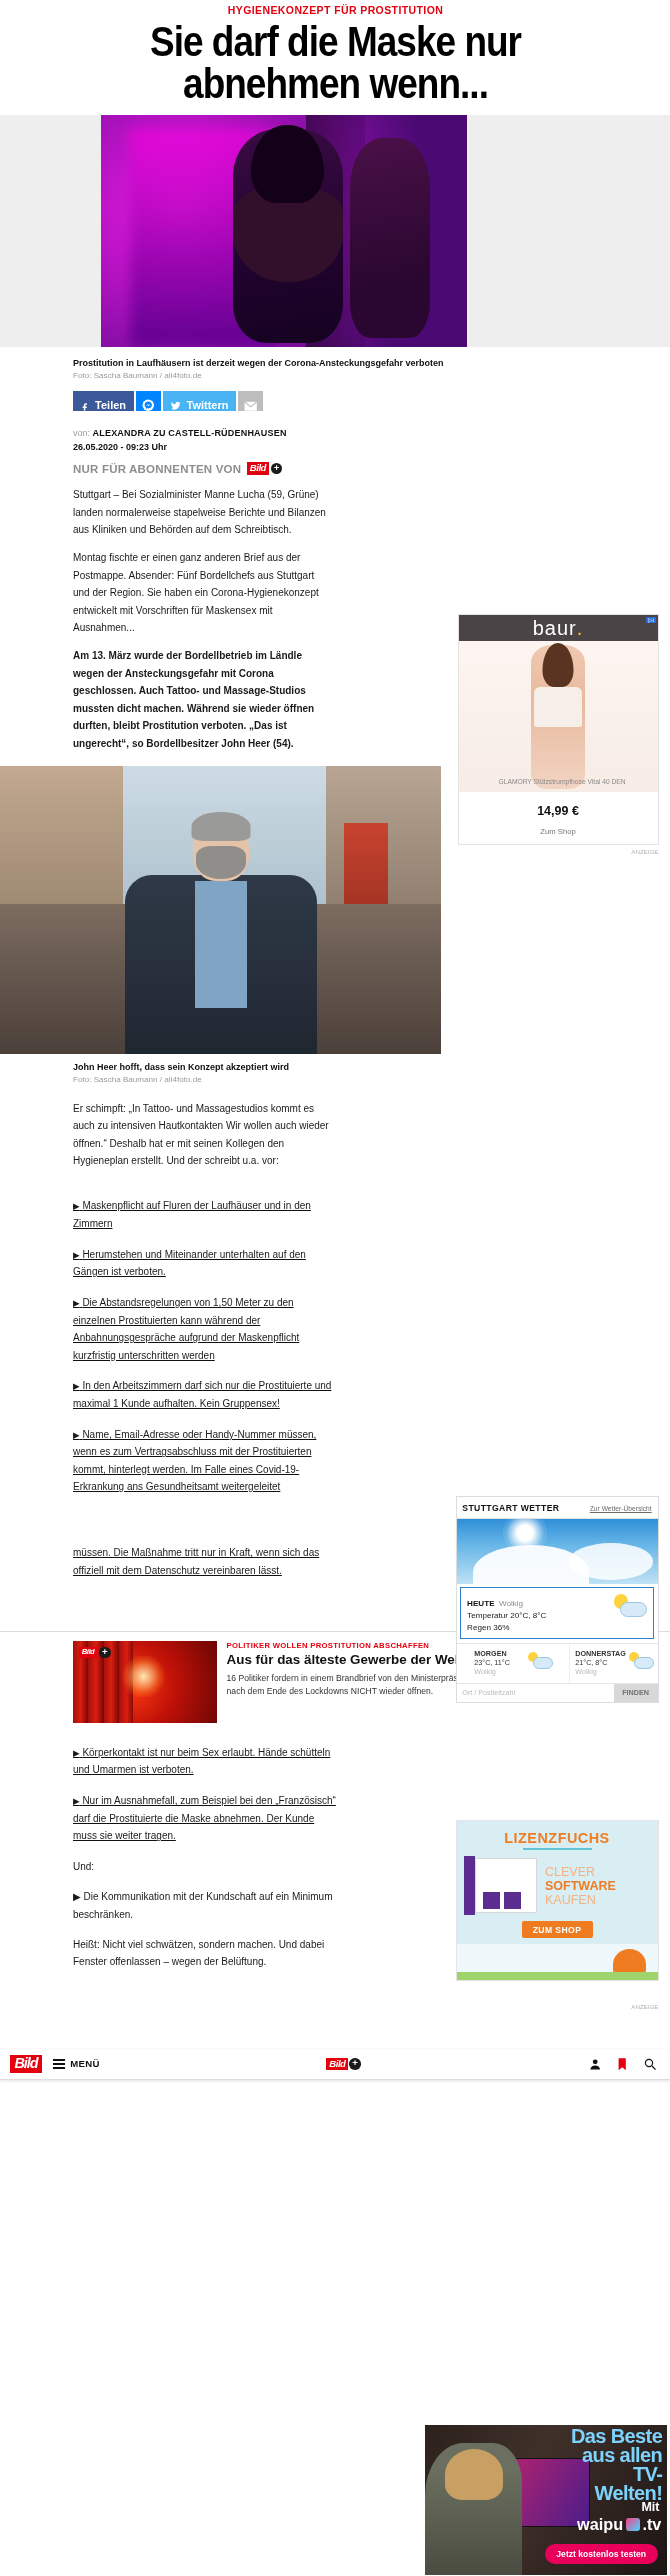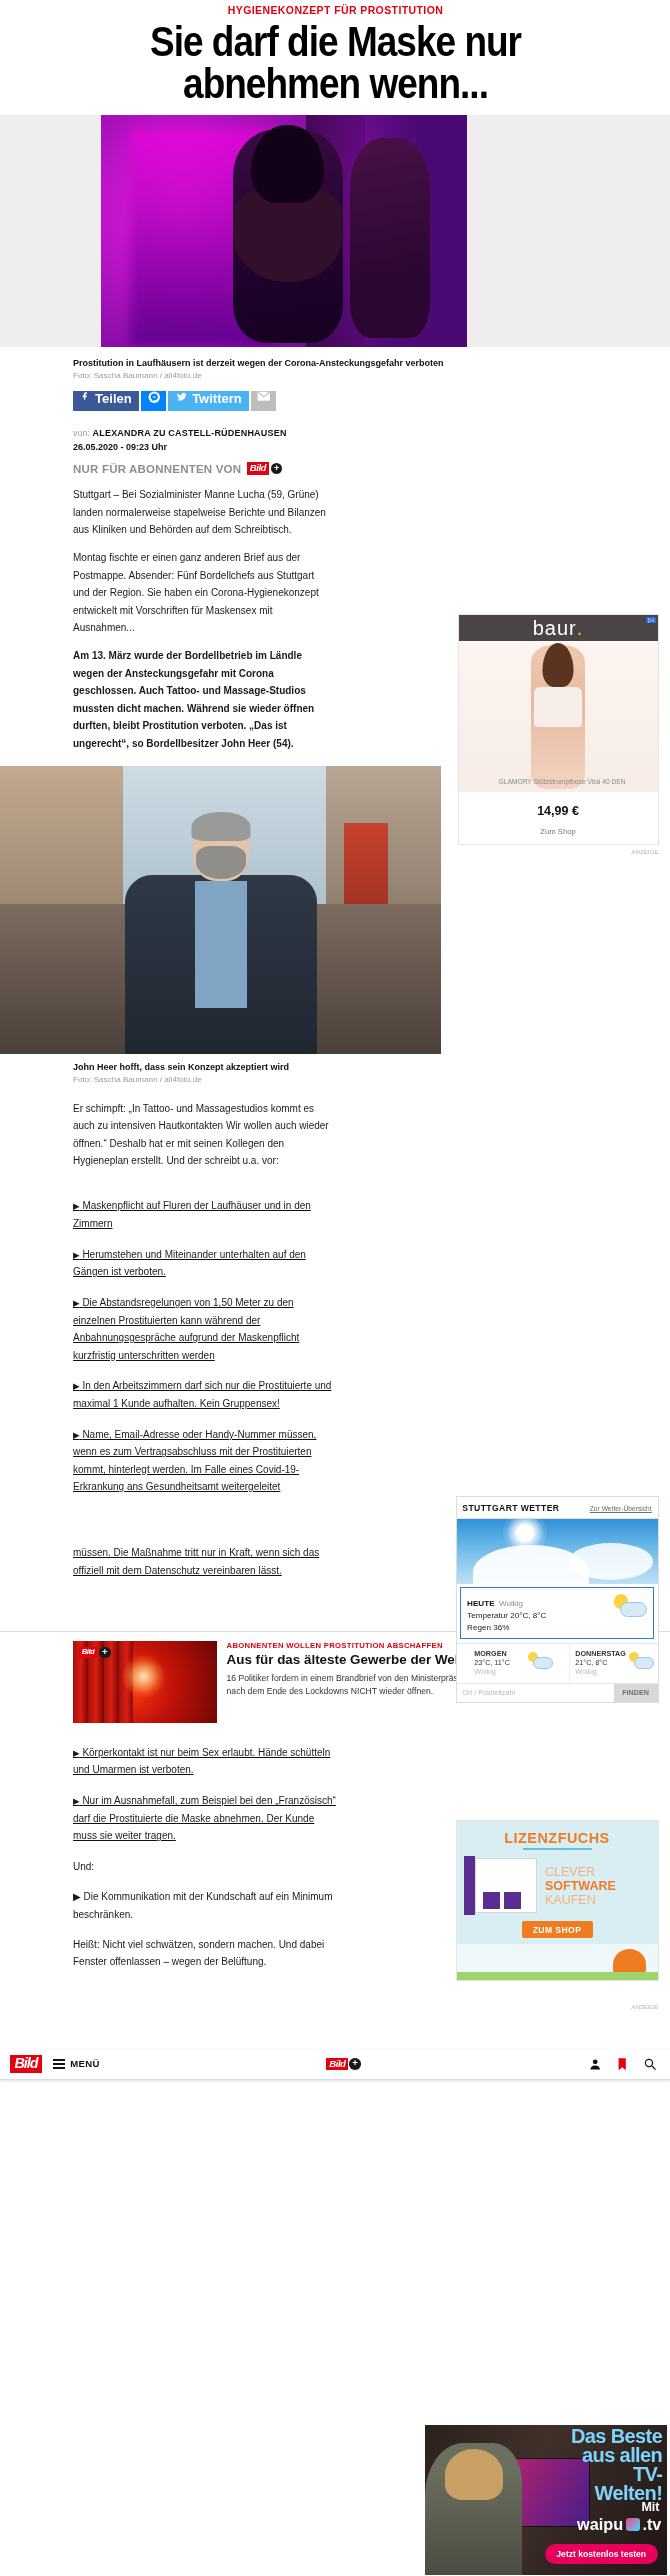--- a/index.html
+++ b/index.html
@@ -94,22 +94,22 @@
   .caption-title {
     font-size: 9px; font-weight: bold; color: #111; line-height: 1.35;
   }
   .caption-credit {
     font-size: 8.1px; color: #9b9b9b; margin-top: 1.9px;
   }
 
   
   .share-row { display: flex; gap: 1.9px; padding: 11.5px 73px 0 73px; }
   .sbtn {
-    height: 20px; display: flex; align-items: flex-start; gap: 4.8px;
-    padding: 0 7.7px; color: #fff; font-size: 13px; font-weight: bold;
+    height: 20px; display: flex; align-items: flex-end; gap: 4.8px;
+    padding: 0 7.7px; color: #fff; font-size: 11px; font-weight: bold;
   }
   .sbtn.fb { background: #3b5998; }
   .sbtn.msg { background: #0084ff; width: 25px; justify-content: center; padding: 0; }
   .sbtn.tw { background: #4ab3f4; }
   .sbtn.mail { background: #bdbdbd; width: 25px; justify-content: center; padding: 0; }
   .sbtn svg { display: block; }
   .byline {
     padding: 15.3px 73px 0 73px;
     font-size: 9px; line-height: 1.55;
   }
@@ -605,21 +605,21 @@
     <div class="lsa-card">
       <div class="lsa-img">
         <div class="lsa-curtain"></div>
         <div class="lsa-glow"></div>
         <div class="lsa-badge">
           <span class="bild-logo-sm" style="font-size:7.7px">Bild</span>
           <span class="plus-dot">+</span>
         </div>
       </div>
       <div class="lsa-txt">
-        <div class="lsa-kicker">ABONNENTEN WOLLEN PROSTITUTION ABSCHAFFEN</div>
+        <div class="lsa-kicker">POLITIKER WOLLEN PROSTITUTION ABSCHAFFEN</div>
         <div class="lsa-title">Aus für das älteste Gewerbe der Welt?</div>
         <div class="lsa-teaser">16 Politiker fordern in einem Brandbrief von den Ministerpräsidenten, dass sie die Bordelle auch nach dem Ende des Lockdowns NICHT wieder öffnen.</div>
       </div>
     </div>
   </div>
 
   <div class="bullets" style="padding-top:21px">
     <p><span class="arr">▶</span> <span>Körperkontakt ist nur beim Sex erlaubt. Hände schütteln und Umarmen ist verboten.</span></p>
     <p><span class="arr">▶</span> <span>Nur im Ausnahmefall, zum Beispiel bei den „Französisch“ darf die Prostituierte die Maske abnehmen. Der Kunde muss sie weiter tragen.</span></p>
   </div>

